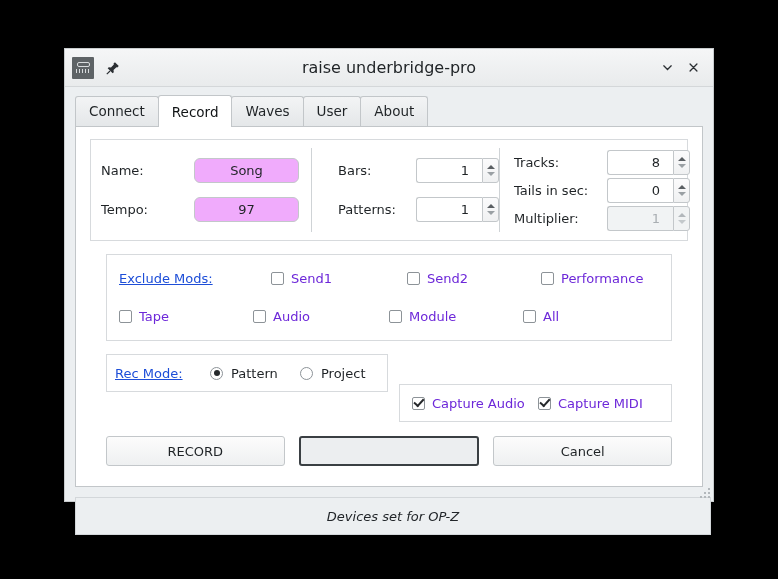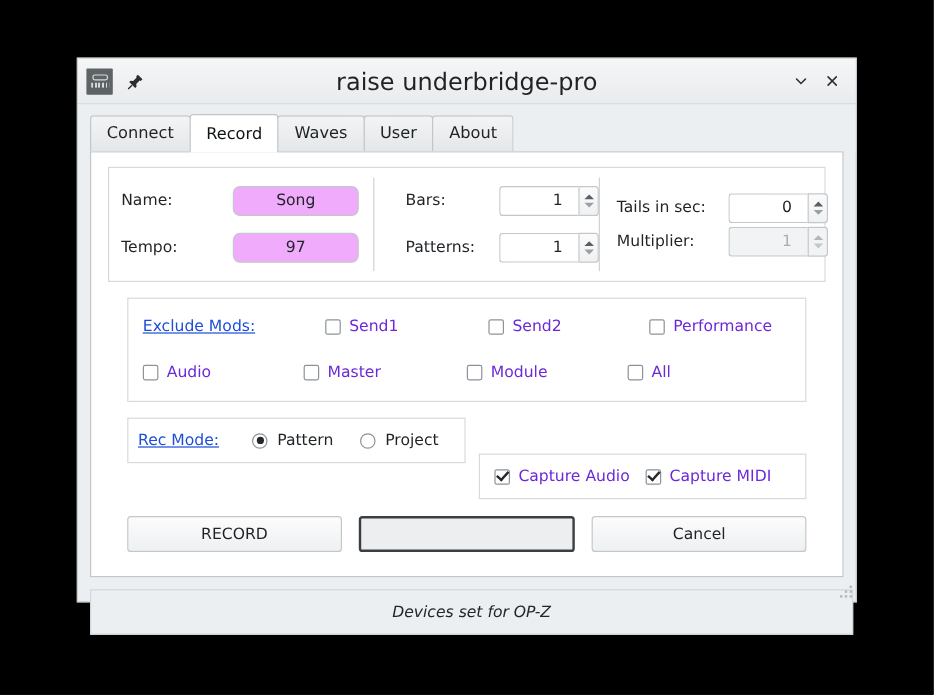--- a/index.html
+++ b/index.html
@@ -48,21 +48,21 @@
     background: repeating-linear-gradient(to right,#d8dbdd 0 1.5px, transparent 1.5px 3px);
   }
   #pin-btn {
     margin-left: 9px; width: 20px; height: 20px;
     display: flex; align-items: center; justify-content: center;
     cursor: pointer;
   }
   #title-text {
     position: absolute; left: 0; right: 0;
     text-align: center;
-    font-size: 20px; color: #1f2326;
+    font-size: 16px; color: #1f2326;
     pointer-events: none;
   }
   #win-controls {
     margin-left: auto; display: flex; align-items: center;
     padding-right: 8px; gap: 2px;
   }
   .win-btn {
     width: 24px; height: 24px;
     display: flex; align-items: center; justify-content: center;
     cursor: pointer; color: #2b2f33;
@@ -347,20 +347,30 @@
             <div class="spin-btns">
               <span class="tri-up"></span>
               <span class="tri-dn"></span>
             </div>
           </div>
         </div>
       </div>
 
       <div class="fcol" id="col-tracks">
         <div class="frow" style="height:26px;margin:1px 0">
+          <span class="flabel">Tracks:</span>
+          <div class="spin">
+            <div class="spin-val">8</div>
+            <div class="spin-btns">
+              <span class="tri-up"></span>
+              <span class="tri-dn"></span>
+            </div>
+          </div>
+        </div>
+        <div class="frow" style="height:26px;margin:1px 0">
           <span class="flabel">Tails in sec:</span>
           <div class="spin">
             <div class="spin-val">0</div>
             <div class="spin-btns">
               <span class="tri-up"></span>
               <span class="tri-dn"></span>
             </div>
           </div>
         </div>
         <div class="frow" style="height:26px;margin:1px 0">
@@ -389,25 +399,25 @@
           <span class="cb-label">Send2</span>
         </label>
         <label class="cbitem" id="m-performance">
           <span class="cbox"></span>
           <span class="cb-label">Performance</span>
         </label>
       </div>
       <div class="mods-row" id="mods-row-2">
         <label class="cbitem" id="m-tape">
           <span class="cbox"></span>
+          <span class="cb-label">Tape</span>
+        </label>
+        <label class="cbitem" id="m-master">
+          <span class="cbox"></span>
           <span class="cb-label">Audio</span>
-        </label>
-        <label class="cbitem" id="m-master">
-          <span class="cbox"></span>
-          <span class="cb-label">Master</span>
         </label>
         <label class="cbitem" id="m-module">
           <span class="cbox"></span>
           <span class="cb-label">Module</span>
         </label>
         <label class="cbitem" id="m-all">
           <span class="cbox"></span>
           <span class="cb-label">All</span>
         </label>
       </div>

